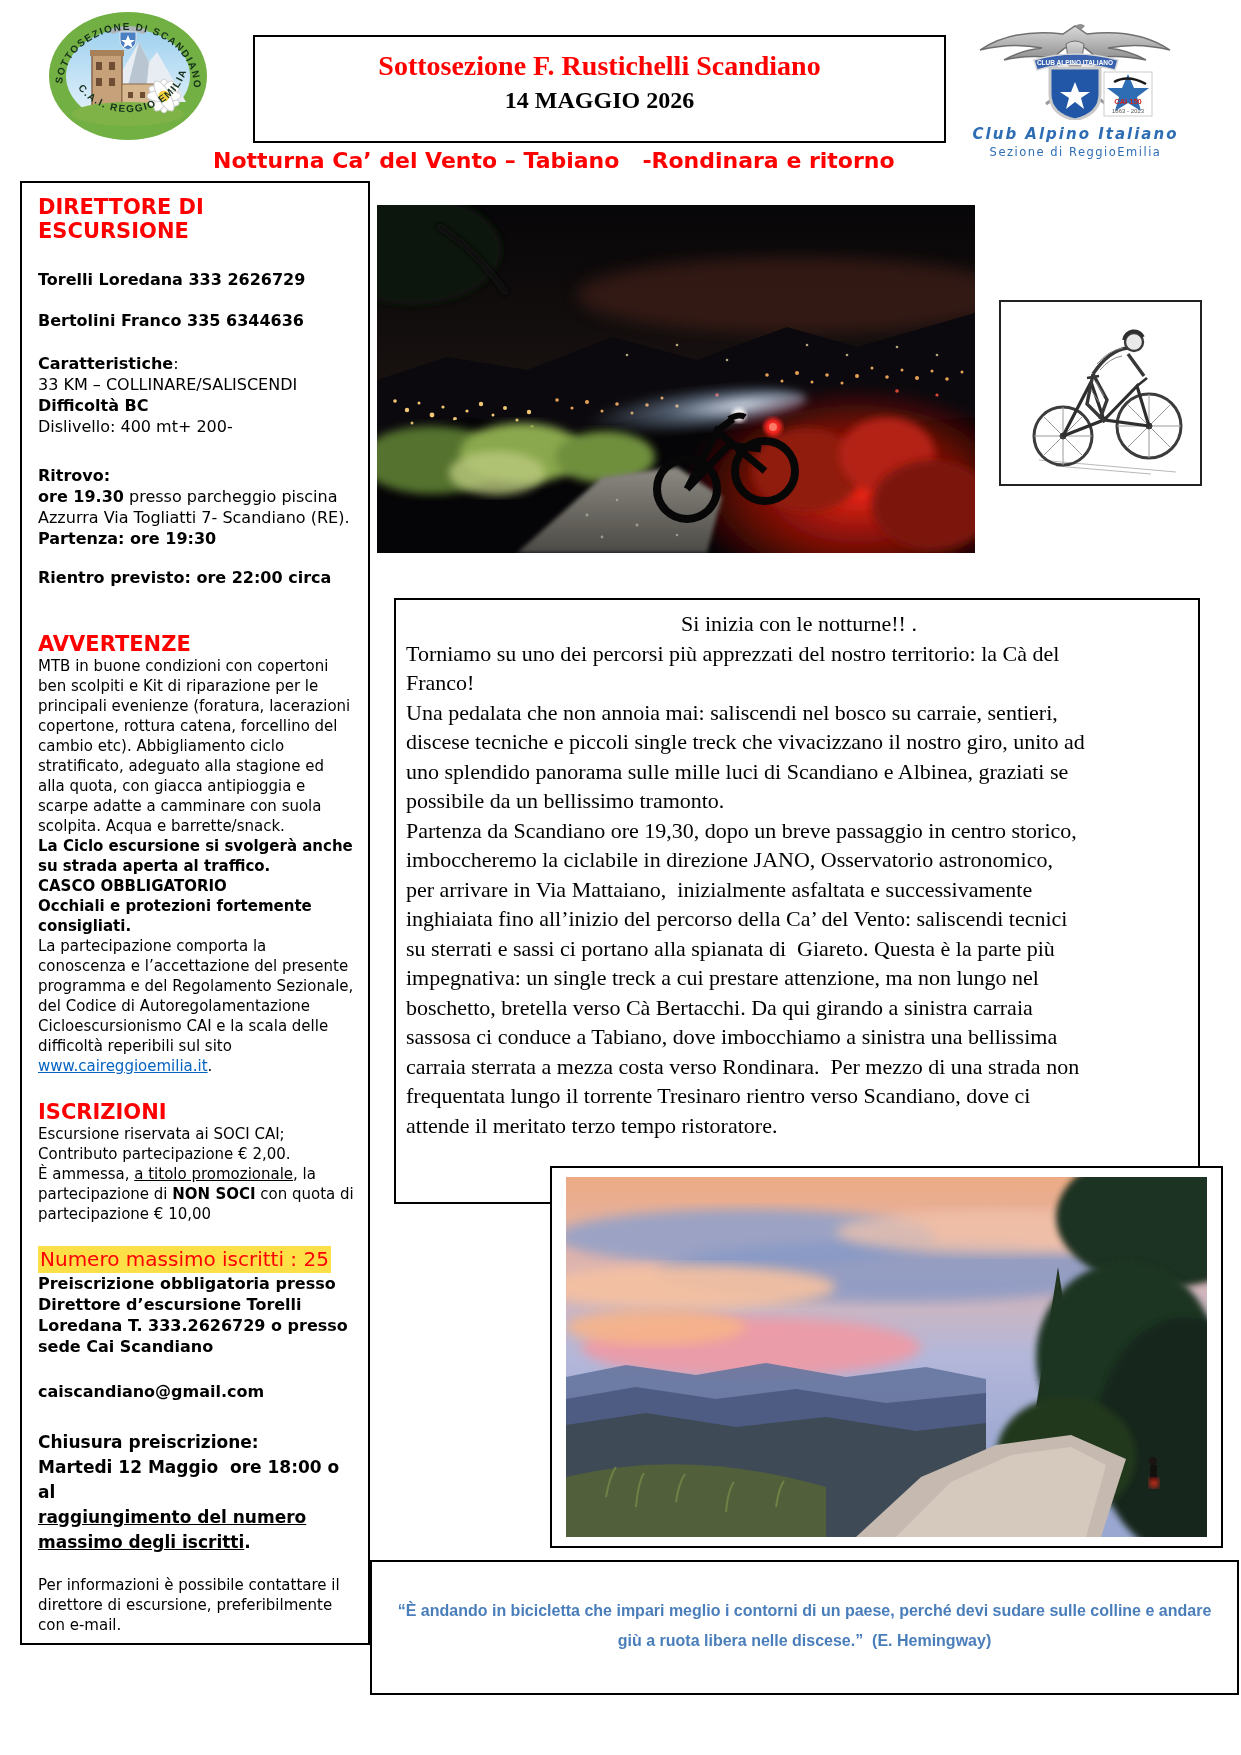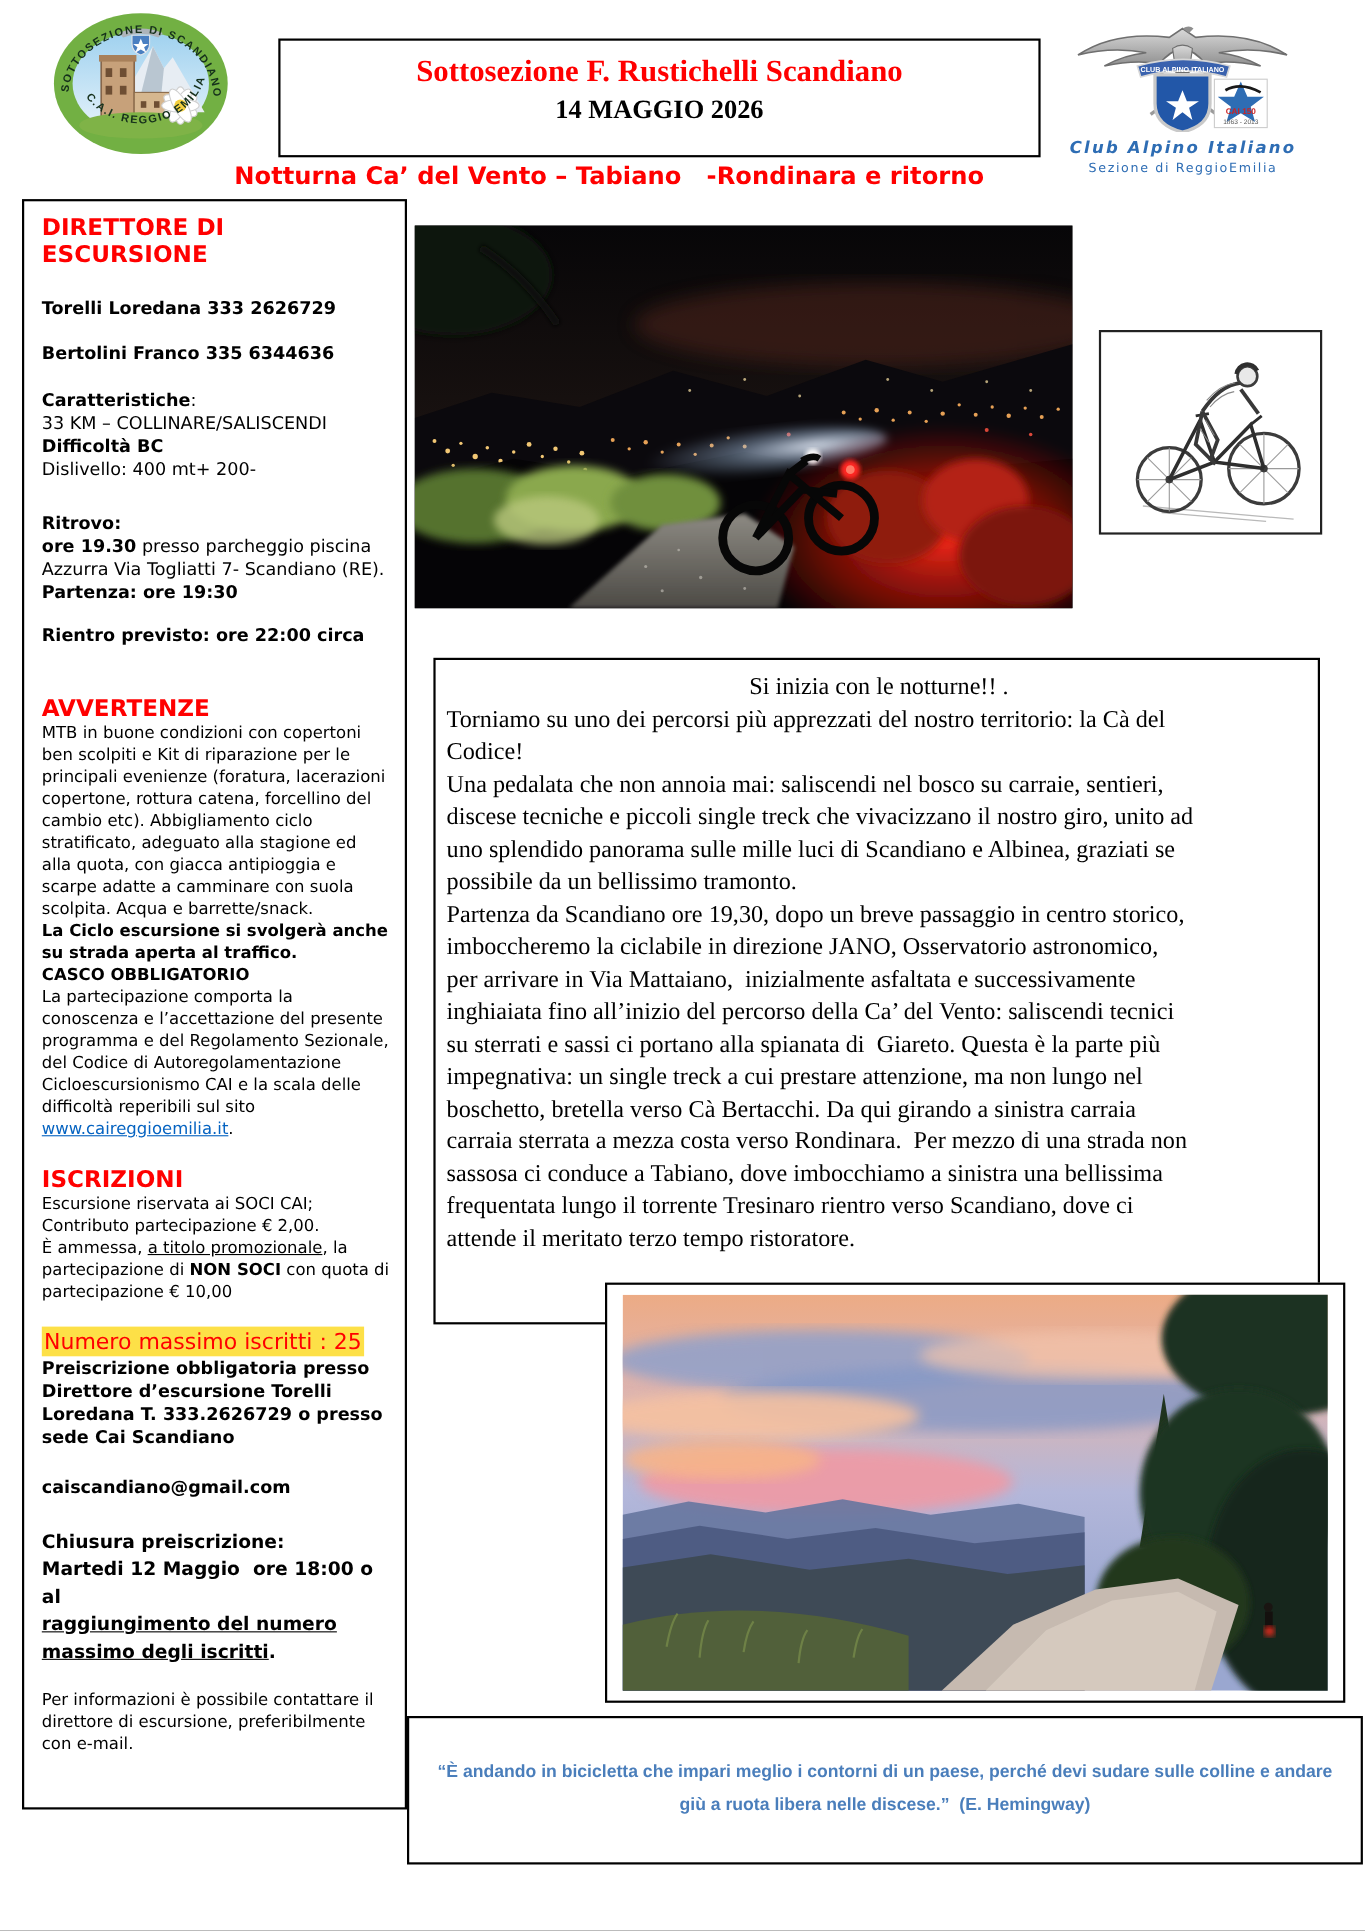--- a/index.html
+++ b/index.html
@@ -160,20 +160,21 @@
     <div class="sb-bold16 mt28">Ritrovo:</div>
     <div class="sb-reg16"><span class="b">ore 19.30</span><span> presso parcheggio piscina Azzurra Via Togliatti 7- Scandiano (RE).</span></div>
     <div class="sb-bold16">Partenza: ore 19:30</div>
 
     <div class="sb-bold16 mt30">Rientro previsto: ore 22:00 circa</div>
 
     <div class="sb-heading mt44">AVVERTENZE</div>
     <div class="sb-par">MTB in buone condizioni con copertoni ben scolpiti e Kit di riparazione per le principali evenienze (foratura, lacerazioni copertone, rottura catena, forcellino del cambio etc). Abbigliamento ciclo stratificato, adeguato alla stagione ed alla quota, con giacca antipioggia e scarpe adatte a camminare con suola scolpita. Acqua e barrette/snack.</div>
     <div class="b">La Ciclo escursione si svolgerà anche su strada aperta al traffico.</div>
     <div class="b">CASCO OBBLIGATORIO</div>
+    <div class="b">Occhiali e protezioni fortemente consigliati.</div>
     <div class="sb-par"><span>La partecipazione comporta la conoscenza e l’accettazione del presente programma e del Regolamento Sezionale, del Codice di Autoregolamentazione Cicloescursionismo CAI e la scala delle difficoltà reperibili sul sito </span><a class="sb-link">www.caireggioemilia.it</a><span>.</span></div>
 
     <div class="sb-heading mt24">ISCRIZIONI</div>
     <div>Escursione riservata ai SOCI CAI;</div>
     <div>Contributo partecipazione € 2,00.</div>
     <div><span>È ammessa, </span><span class="u">a titolo promozionale</span><span>, la partecipazione di </span><span class="b">NON SOCI</span><span> con quota di partecipazione € 10,00</span></div>
 
     <div class="mt22"><span class="sb-highlight">Numero massimo iscritti : 25</span></div>
     <div class="sb-bold16">Preiscrizione obbligatoria presso Direttore d’escursione Torelli Loredana T. 333.2626729 o presso sede Cai Scandiano</div>
 
@@ -365,34 +366,34 @@
         <path d="M95,80 l8,14"></path>
           <path d="M90,88 l8,12"></path>
       </g>
     </svg>
   </div>
 
   <div class="text-box">
     <div class="tb-center">Si inizia con le notturne!! .</div>
     <div>
         <div class="tb-line">Torniamo su uno dei percorsi più apprezzati del nostro territorio: la Cà del</div>
-        <div class="tb-line">Codice!</div>
+        <div class="tb-line">Franco!</div>
         <div class="tb-line">Una pedalata che non annoia mai: saliscendi nel bosco su carraie, sentieri,</div>
         <div class="tb-line">discese tecniche e piccoli single treck che vivacizzano il nostro giro, unito ad</div>
         <div class="tb-line">uno splendido panorama sulle mille luci di Scandiano e Albinea, graziati se</div>
         <div class="tb-line">possibile da un bellissimo tramonto.</div>
         <div class="tb-line">Partenza da Scandiano ore 19,30, dopo un breve passaggio in centro storico,</div>
         <div class="tb-line">imboccheremo la ciclabile in direzione JANO, Osservatorio astronomico,</div>
         <div class="tb-line">per arrivare in Via Mattaiano,  inizialmente asfaltata e successivamente</div>
         <div class="tb-line">inghiaiata fino all’inizio del percorso della Ca’ del Vento: saliscendi tecnici</div>
         <div class="tb-line">su sterrati e sassi ci portano alla spianata di  Giareto. Questa è la parte più</div>
         <div class="tb-line">impegnativa: un single treck a cui prestare attenzione, ma non lungo nel</div>
         <div class="tb-line">boschetto, bretella verso Cà Bertacchi. Da qui girando a sinistra carraia</div>
+        <div class="tb-line">sassosa ci conduce a Tabiano, dove imbocchiamo a sinistra una bellissima</div>
         <div class="tb-line">carraia sterrata a mezza costa verso Rondinara.  Per mezzo di una strada non</div>
-        <div class="tb-line">sassosa ci conduce a Tabiano, dove imbocchiamo a sinistra una bellissima</div>
         <div class="tb-line">frequentata lungo il torrente Tresinaro rientro verso Scandiano, dove ci</div>
         <div class="tb-line">attende il meritato terzo tempo ristoratore.</div>
       </div>
   </div>
 
   <div class="sunset-frame">
     <svg width="641" height="360" viewBox="0 0 641 360">
       <defs>
         <linearGradient id="ssky" x1="0" y1="0" x2="0" y2="1">
           <stop offset="0" stop-color="#ecab85"></stop>

